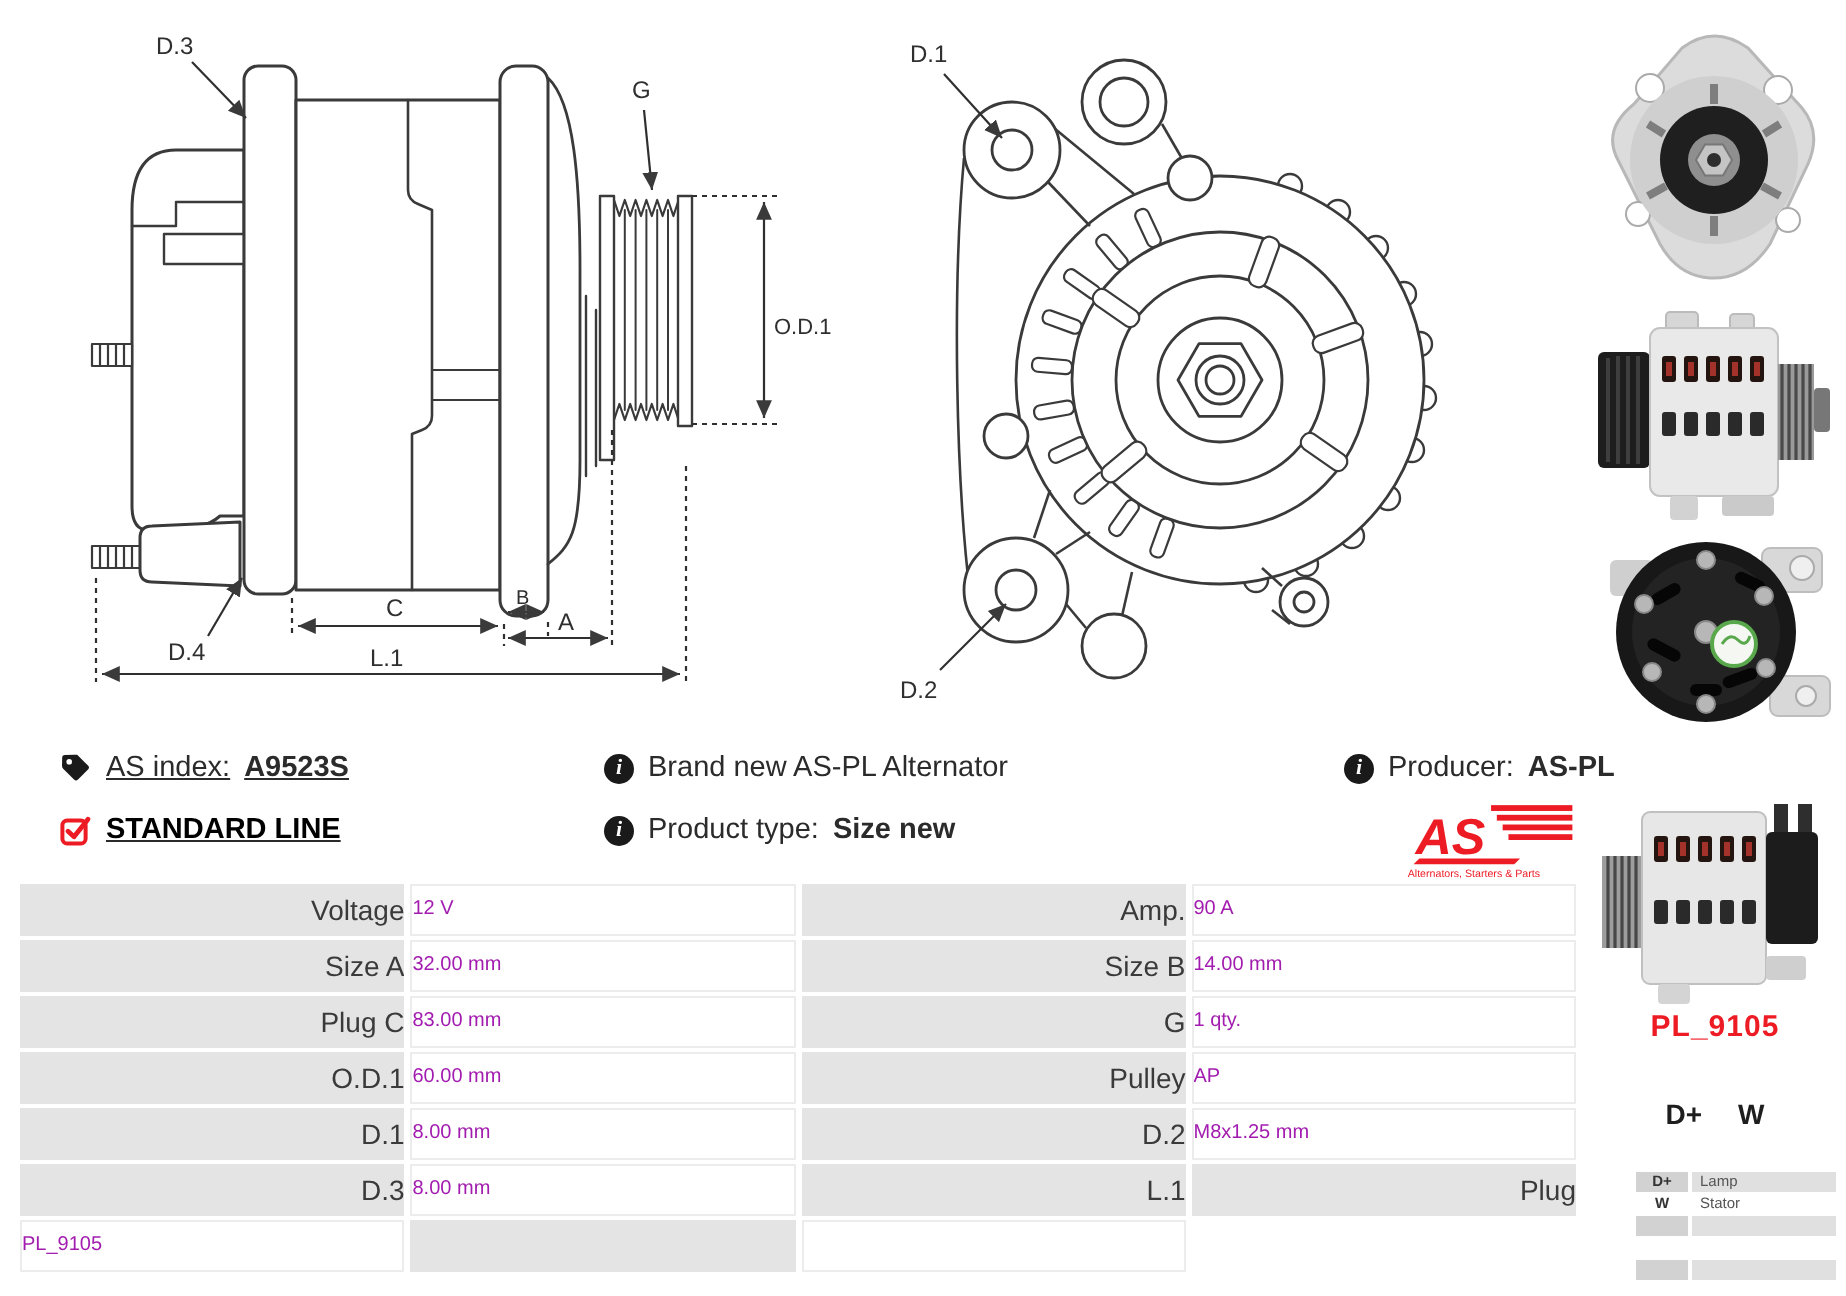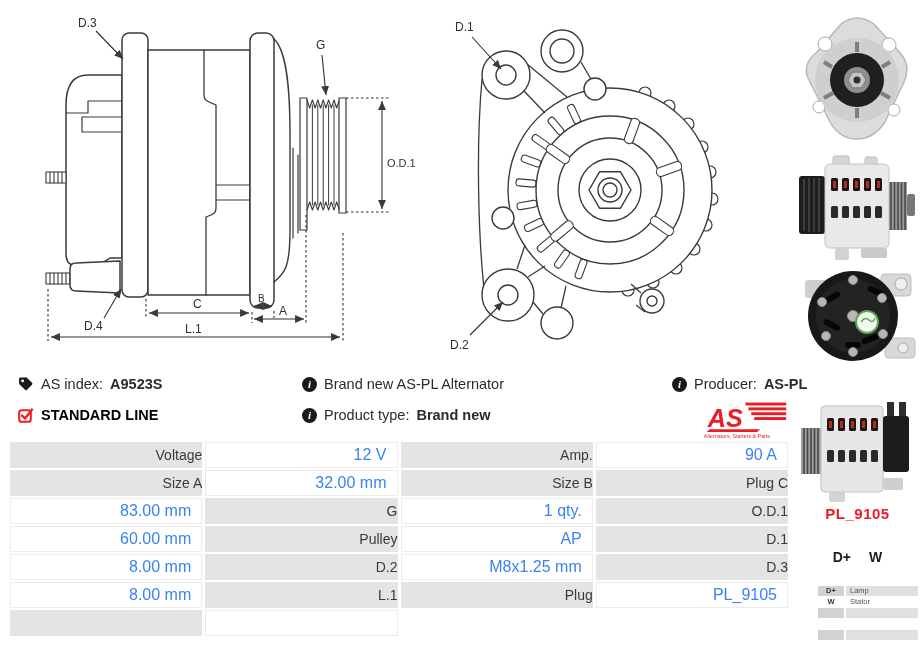--- a/index.html
+++ b/index.html
@@ -5,38 +5,38 @@
   html,body{margin:0;padding:0;background:#fff;}
   .page{position:relative;width:923px;height:648px;background:#fff;overflow:hidden;
         font-family:"Liberation Sans",sans-serif;color:#2b2b2b;}
   svg text{font-family:"Liberation Sans",sans-serif;}
 
   .side-svg{position:absolute;left:30px;top:5px;width:420px;height:355px;}
   .front-svg{position:absolute;left:430px;top:5px;width:330px;height:355px;}
 
   .info-row{position:absolute;left:10px;top:368px;width:780px;height:68px;}
   .info-col{position:absolute;top:0;display:flex;flex-direction:column;gap:15px;padding-top:8px;}
-  .col1{left:8px;width:270px;}
+  .col1{left:20px;width:270px;text-decoration:underline;}
   .col2{left:292px;width:360px;}
   .col3{left:662px;width:130px;gap:2px;}
   .info-line{display:flex;align-items:center;gap:7px;height:16px;font-size:14.5px;white-space:nowrap;}
   .info-line b{font-weight:bold;}
   .red{color:#000000;font-weight:bold;}
   .icon16{width:16px;height:16px;flex:0 0 16px;display:inline-block;}
   .info-icon{width:15px;height:15px;flex:0 0 15px;border-radius:50%;background:#1a1a1a;color:#fff;
              display:inline-flex;align-items:center;justify-content:center;
              font-family:"Liberation Serif",serif;font-style:italic;font-weight:bold;font-size:11px;}
   .as-logo{width:92px;height:40px;margin-left:28px;margin-top:6px;}
 
   .spec-table{position:absolute;left:10px;top:442px;width:778px;display:grid;
               grid-template-columns:repeat(4,1fr);column-gap:3px;row-gap:2px;grid-auto-rows:26px;}
   .t-label{background:#e4e4e4;text-align:right;font-size:14px;color:#3a3a3a;
            line-height:26px;overflow:hidden;}
-  .t-value{background:#fff;border:1px solid #ececec;box-sizing:border-box;text-align:right;
-           padding-right:10px;font-size:16px;color:#3b82f6;line-height:24px;overflow:hidden;}
+  .t-value{background:#fff;border:1px solid #ececec;box-sizing:border-box;text-align:left;
+           padding-right:10px;font-size:10px;color:#a21caf;line-height:24px;overflow:hidden;}
 
   .photo{position:absolute;left:795px;width:125px;}
   .photo1{top:12px;height:140px;}
   .photo2{top:152px;height:112px;}
   .photo3{top:266px;height:100px;}
   .photo4{top:394px;height:112px;}
   .photo svg{width:100%;height:100%;}
 
   .plug-code{position:absolute;left:795px;top:505px;width:125px;text-align:center;
              color:#ed1c24;font-weight:bold;font-size:15px;letter-spacing:.5px;}
@@ -210,21 +210,21 @@
       </div>
     </div>
     <div class="info-col col2">
       <div class="info-line">
         <span class="info-icon">i</span>
         <span>Brand new AS-PL Alternator</span>
       </div>
       <div class="info-line">
         <span class="info-icon">i</span>
         <span>Product type:</span>
-        <b>Brand new</b>
+        <b>Size new</b>
       </div>
     </div>
     <div class="info-col col3">
       <div class="info-line">
         <span class="info-icon">i</span>
         <span>Producer:</span>
         <b>AS-PL</b>
       </div>
       <svg class="as-logo" viewBox="0 0 95 40">
         <g fill="#ed1c24">
@@ -242,20 +242,21 @@
 
   <div class="spec-table">
     <div class="t-label">Voltage</div>
     <div class="t-value">12 V</div>
     <div class="t-label">Amp.</div>
     <div class="t-value">90 A</div>
 
     <div class="t-label">Size A</div>
     <div class="t-value">32.00 mm</div>
     <div class="t-label">Size B</div>
+    <div class="t-value">14.00 mm</div>
 
     <div class="t-label">Plug C</div>
     <div class="t-value">83.00 mm</div>
     <div class="t-label">G</div>
     <div class="t-value">1 qty.</div>
 
     <div class="t-label">O.D.1</div>
     <div class="t-value">60.00 mm</div>
     <div class="t-label">Pulley</div>
     <div class="t-value">AP</div>

